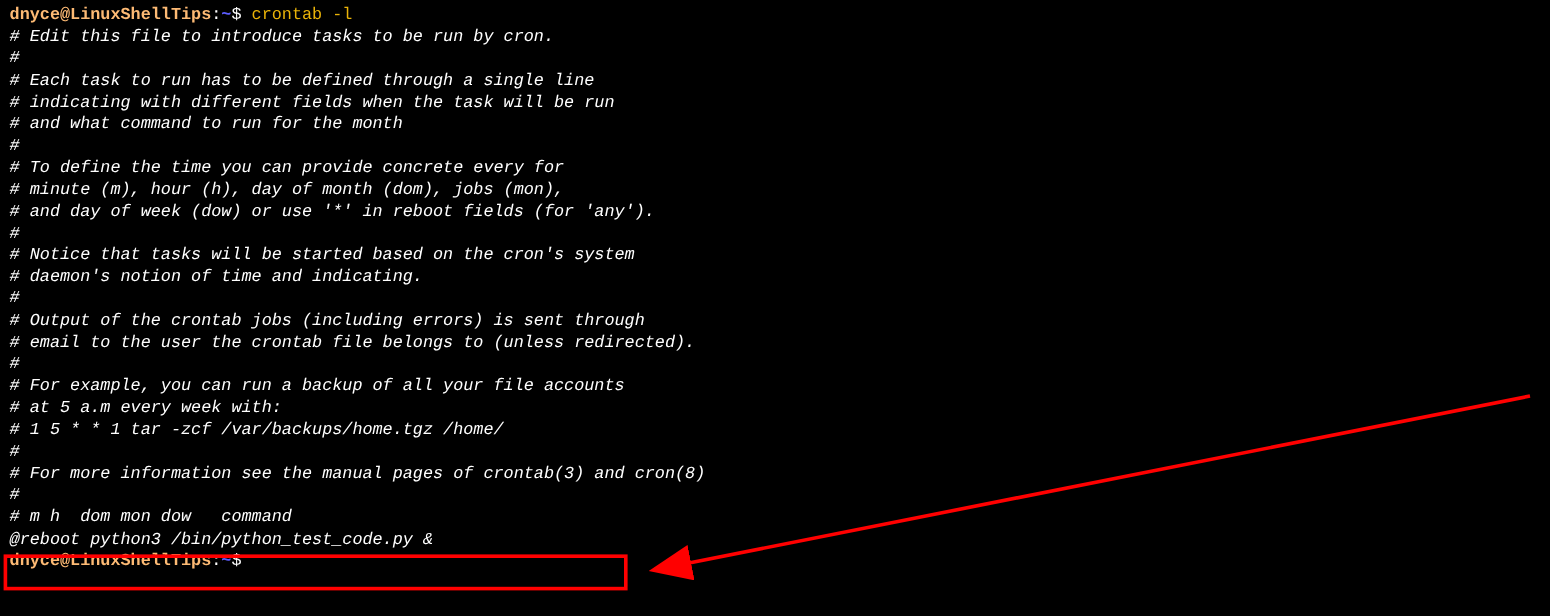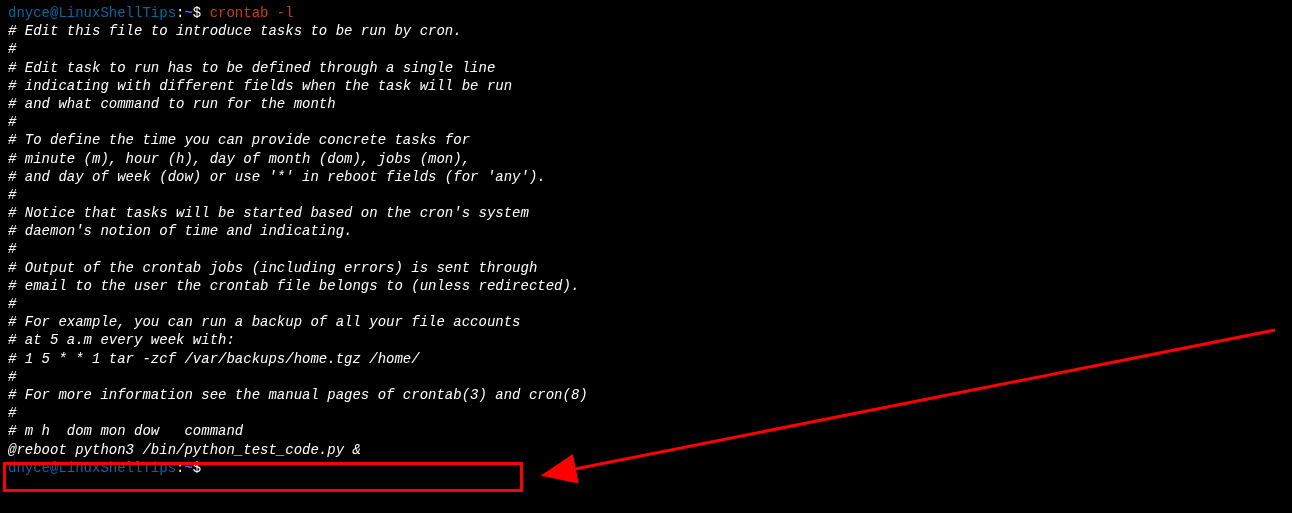--- a/index.html
+++ b/index.html
@@ -16,35 +16,35 @@
       padding: 4px 8px;
       width: 1292px;
       height: 513px;
       position: relative;
       overflow: hidden;
     }
     .terminal-line {
       white-space: pre;
     }
     .prompt-user {
-      color: #0369a1;
-      font-weight: normal;
+      color: #fdba74;
+      font-weight: bold;
     }
     .prompt-colon {
       color: #fff;
     }
     .prompt-path {
       color: #5c5cff;
       font-weight: bold;
     }
     .prompt-dollar {
       color: #fff;
     }
     .command {
-      color: #c2410c;
+      color: #eab308;
     }
     .output {
       color: #fff;
       font-style: italic;
     }
     .highlight-box {
       position: absolute;
       border: 3px solid #ff0000;
       left: 3px;
       top: 462px;
@@ -58,25 +58,25 @@
       top: 325px;
       pointer-events: none;
     }
   </style>
 </head>
 <body>
 
 <div class="terminal-line"><span class="prompt-user">dnyce@LinuxShellTips</span><span class="prompt-colon">:</span><span class="prompt-path">~</span><span class="prompt-dollar">$ </span><span class="command">crontab -l</span></div>
 <div class="terminal-line output"># Edit this file to introduce tasks to be run by cron.</div>
 <div class="terminal-line output">#</div>
-<div class="terminal-line output"># Edit task to run has to be defined through a single line</div>
+<div class="terminal-line output"># Each task to run has to be defined through a single line</div>
 <div class="terminal-line output"># indicating with different fields when the task will be run</div>
 <div class="terminal-line output"># and what command to run for the month</div>
 <div class="terminal-line output">#</div>
-<div class="terminal-line output"># To define the time you can provide concrete tasks for</div>
+<div class="terminal-line output"># To define the time you can provide concrete every for</div>
 <div class="terminal-line output"># minute (m), hour (h), day of month (dom), jobs (mon),</div>
 <div class="terminal-line output"># and day of week (dow) or use '*' in reboot fields (for 'any').</div>
 <div class="terminal-line output">#</div>
 <div class="terminal-line output"># Notice that tasks will be started based on the cron's system</div>
 <div class="terminal-line output"># daemon's notion of time and indicating.</div>
 <div class="terminal-line output">#</div>
 <div class="terminal-line output"># Output of the crontab jobs (including errors) is sent through</div>
 <div class="terminal-line output"># email to the user the crontab file belongs to (unless redirected).</div>
 <div class="terminal-line output">#</div>
 <div class="terminal-line output"># For example, you can run a backup of all your file accounts</div>

